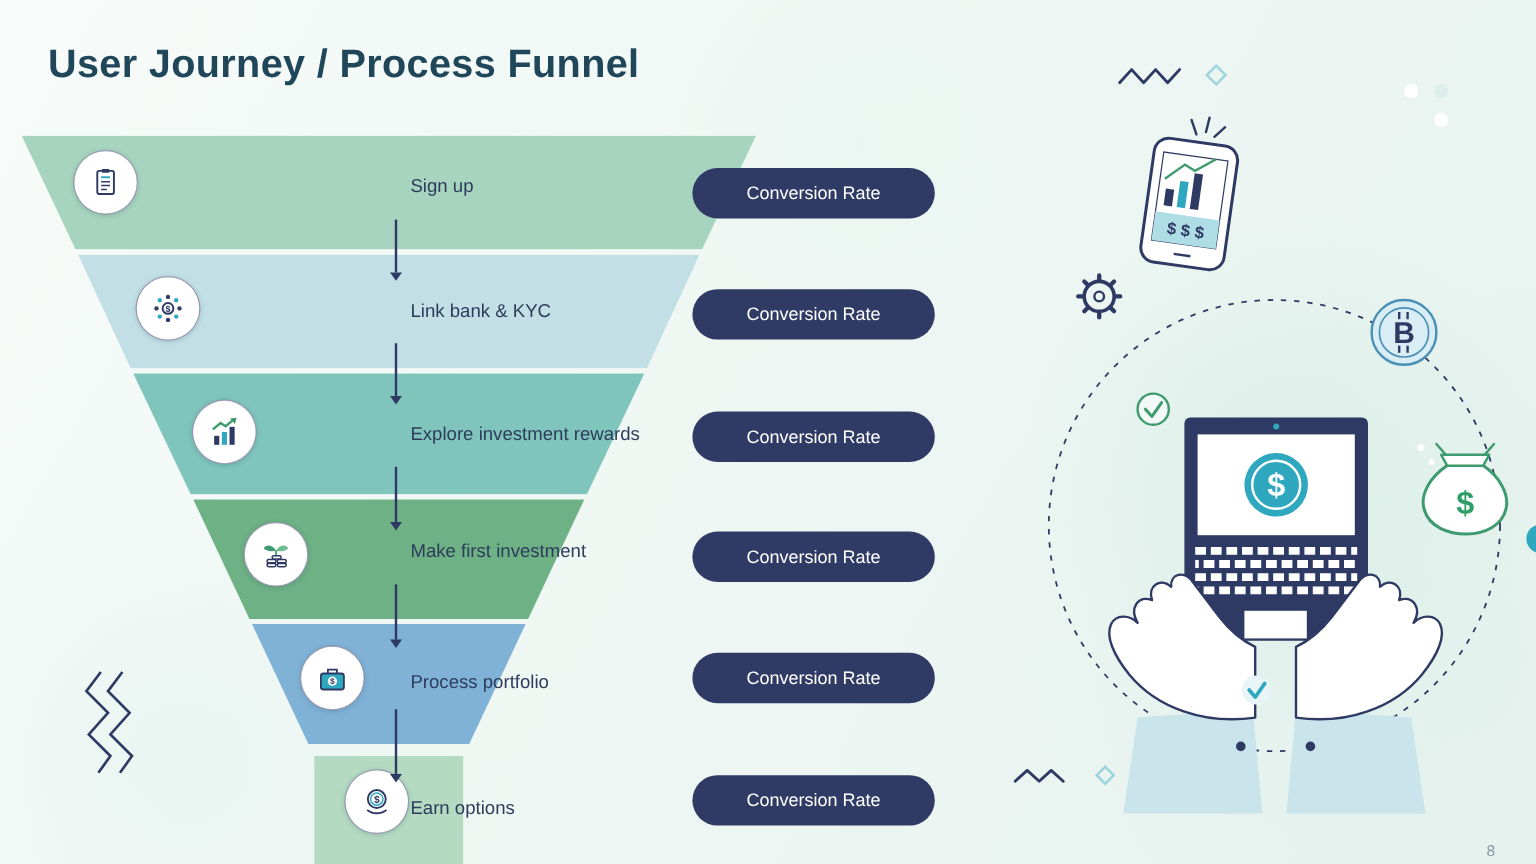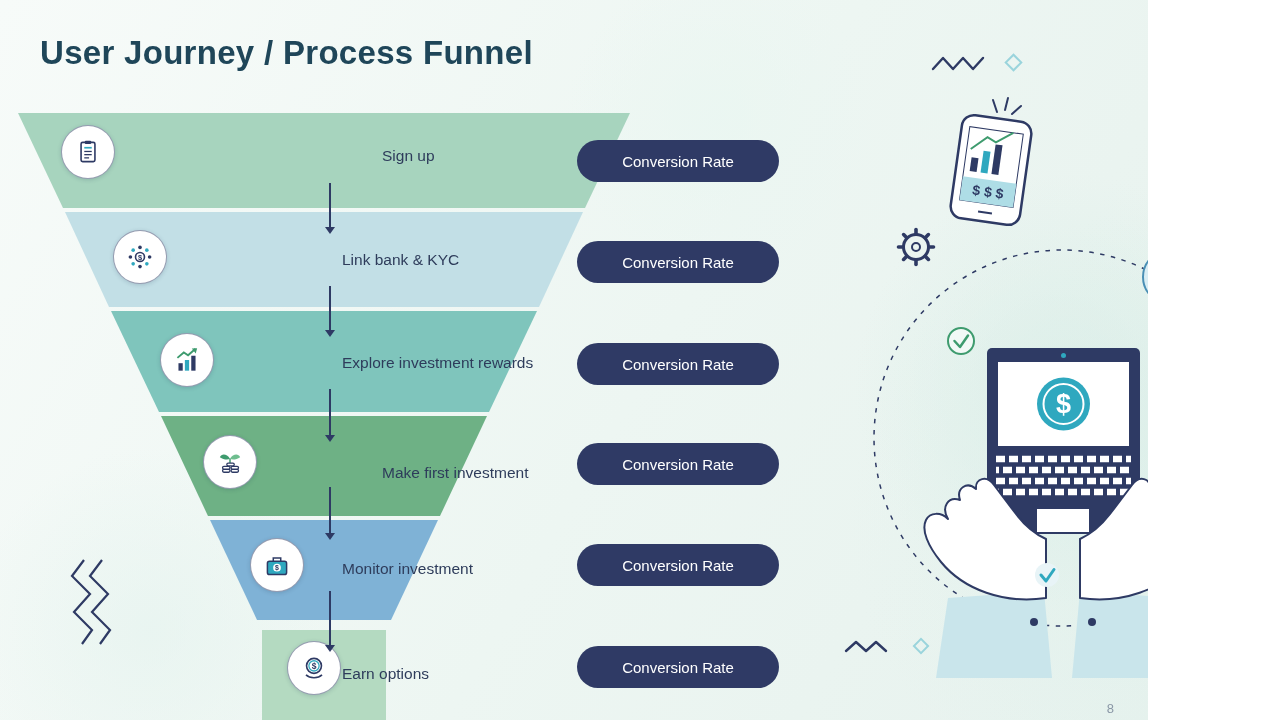--- a/index.html
+++ b/index.html
@@ -1,20 +1,20 @@
 <!DOCTYPE html>
 <html><head>
 <meta charset="utf-8">
 <style>
   * { margin:0; padding:0; box-sizing:border-box; }
   html,body { width:1280px; height:720px; }
   body { font-family:"Liberation Sans","DejaVu Sans",sans-serif; }
 
   .slide {
-    position:relative; width:1148px; height:720px; overflow:hidden;
+    position:relative; width:1280px; height:720px; overflow:hidden;
     background:
       radial-gradient(circle 300px at 1070px 390px, rgba(213,236,229,.60), rgba(213,236,229,0) 72%),
       radial-gradient(circle 430px at 1160px 520px, rgba(221,240,234,.55), rgba(221,240,234,0) 72%),
       radial-gradient(circle 260px at 150px 630px, rgba(226,242,237,.55), rgba(226,242,237,0) 70%),
       radial-gradient(circle 220px at 720px 120px, rgba(233,246,241,.7), rgba(233,246,241,0) 70%),
       linear-gradient(120deg, #F7FBF9 0%, #EDF6F2 55%, #E7F2EE 100%);
   }
 
   .title {
     position:absolute; left:40px; top:34px;
@@ -37,22 +37,22 @@
     box-shadow:0 1px 4px rgba(30,50,80,.18);
     display:flex; align-items:center; justify-content:center;
   }
   .i1{left:43px; top:12px;}  .i2{left:95px; top:117px;}
   .i3{left:142px;top:220px;} .i4{left:185px;top:322px;}
   .i5{left:232px;top:425px;} .i6{left:269px;top:528px;}
 
   .step-label {
     position:absolute; left:342px; font-size:15.5px; color:#2E3C5B; white-space:nowrap;
   }
-  .t1{top:147px;margin-left:40px;} .t2{top:251px;} .t3{top:354px;}
-  .t4{top:464px;margin-left:40px;} .t5{top:560px;} .t6{top:665px;}
+  .t1{top:147px;} .t2{top:251px;} .t3{top:354px;}
+  .t4{top:451px;} .t5{top:560px;} .t6{top:665px;}
 
   .flow-arrow { position:absolute; left:329px; width:2px; background:#2E3A64; }
   .flow-arrow::after {
     content:""; position:absolute; bottom:-7px; left:50%; transform:translateX(-50%);
     border:5px solid transparent; border-top:7px solid #2E3A64; border-bottom:0;
   }
   .a1{top:183px;height:44px;} .a2{top:286px;height:44px;}
   .a3{top:389px;height:46px;} .a4{top:487px;height:46px;}
   .a5{top:591px;height:54px;}
 
@@ -148,21 +148,21 @@
         <text x="15" y="15.8" text-anchor="middle" font-size="8" font-weight="bold" fill="#2E3A64">$</text>
         <path d="M 7.5,21.5 C 11,25 19,25 22.5,21.5" fill="none" stroke="#2E3A64" stroke-width="1.5"></path>
       </svg>
     </div>
   </div>
 
   <div class="step-label t1">Sign up</div>
   <div class="step-label t2">Link bank &amp; KYC</div>
   <div class="step-label t3">Explore investment rewards</div>
   <div class="step-label t4">Make first investment</div>
-  <div class="step-label t5">Monitor investment</div>
+  <div class="step-label t5">Process portfolio</div>
   <div class="step-label t6">Earn options</div>
 
   <div class="flow-arrow a1"></div>
   <div class="flow-arrow a2"></div>
   <div class="flow-arrow a3"></div>
   <div class="flow-arrow a4"></div>
   <div class="flow-arrow a5"></div>
 
   <button class="pill p1">Conversion Rate</button>
   <button class="pill p2">Conversion Rate</button>

